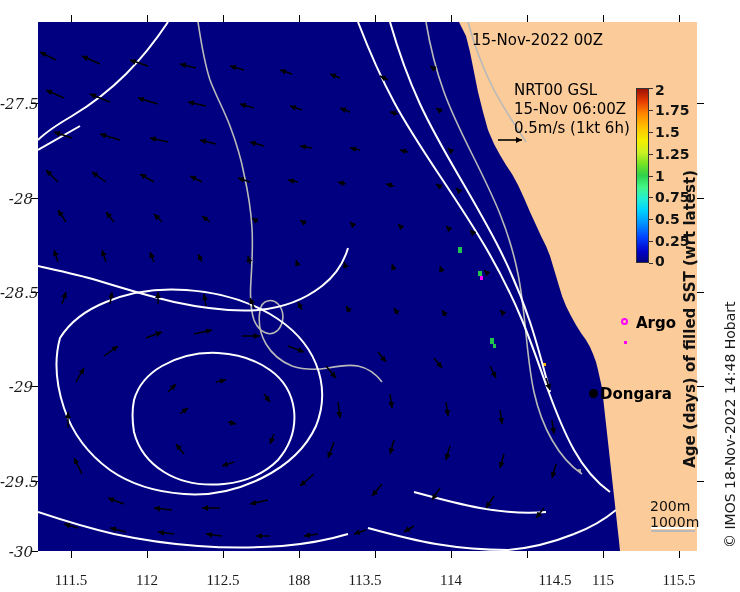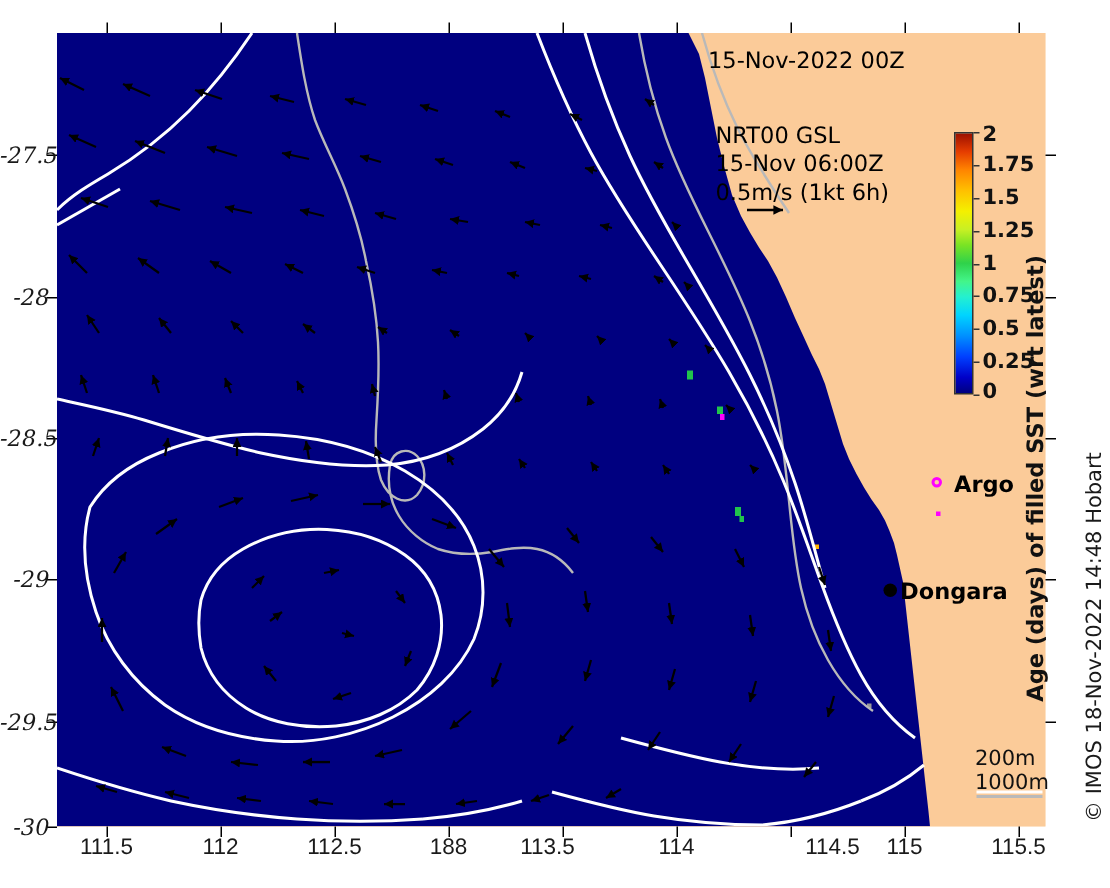--- a/index.html
+++ b/index.html
@@ -36,24 +36,25 @@
   
   .tick {
     position: absolute;
     background: #000000;
   }
   .tick-x { width: 1px; height: 7px; }
   .tick-y { width: 7px; height: 1px; }
 
   .axlabel {
     position: absolute;
-    font-family: Liberation Sans, sans-serif;
+    font-family: Liberation Serif, serif;
     font-size: 15px;
     color: #1a1a1a;
     white-space: nowrap;
+    margin-top: 16px;
   }
   .axlabel-x { transform: translateX(-50%); top: 556px; }
   .ylab-wrap {
     position: absolute;
     left: 0;
     width: 33px;
     text-align: right;
   }
   .ylab-wrap span {
     font-family: "DejaVu Serif", serif;
@@ -68,21 +69,21 @@
   
   .plot-text {
     position: absolute;
     font-family: "DejaVu Sans", sans-serif;
     color: #000000;
     white-space: nowrap;
   }
   #title-stamp { font-size: 15px; left: 472px; top: 31px; }
   #info-block {
     position: absolute;
-    left: 477px; top: 81px;
+    left: 514px; top: 81px;
     font-size: 15px;
     line-height: 19px;
     color: #000;
     white-space: nowrap;
   }
   #ref-arrow {
     position: absolute;
     left: 497px; top: 135px;
     width: 30px; height: 10px;
   }

